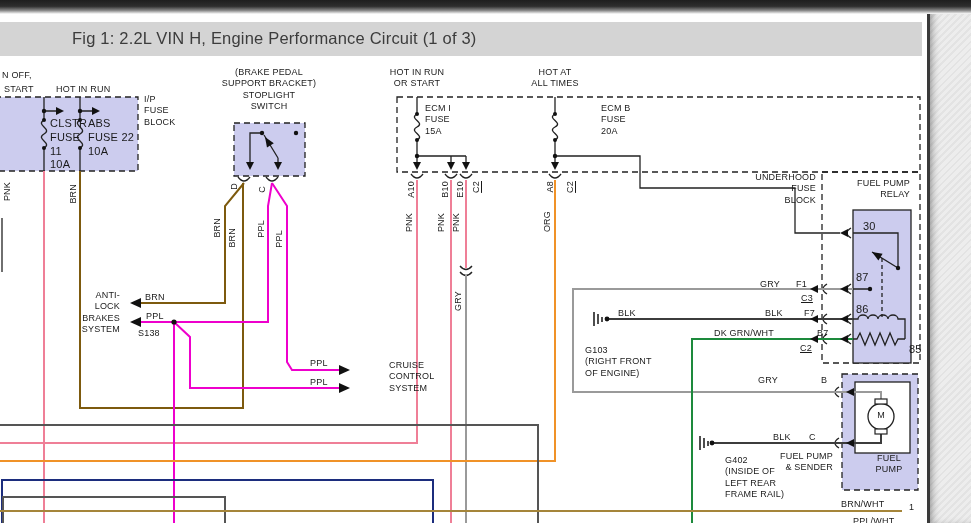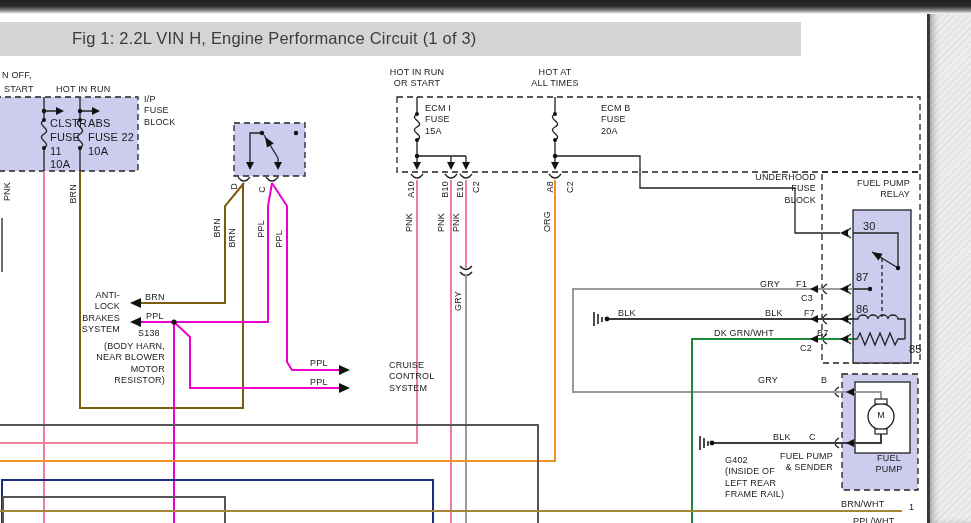--- a/index.html
+++ b/index.html
@@ -9,30 +9,30 @@
   }
   html,body{margin:0;padding:0;}
   body{font-family:"Liberation Sans","DejaVu Sans",sans-serif;background:#fff;}
   #stage{position:relative;width:971px;height:523px;overflow:hidden;background:#fff;}
   #outside{position:absolute;left:929px;top:0;width:42px;height:523px;
     background:repeating-linear-gradient(135deg,#ededed 0 3px,#e3e3e3 3px 5px);
     box-shadow:inset 6px 0 8px -4px rgba(0,0,0,.45);}
   #page-edge{position:absolute;left:927px;top:0;width:3px;height:523px;background:#3a3a3a;}
   #topbar{position:absolute;left:0;top:0;width:971px;height:14px;
     background:linear-gradient(#1e1e1e,#2e2e2e 45%,#8a8a8a 75%,#ffffff);}
-  #titlebar{position:absolute;left:0;top:22px;width:777px;height:34px;background:#d4d4d4;padding-left:24px;}
+  #titlebar{position:absolute;left:0;top:22px;width:922px;height:34px;background:#d4d4d4;}
   #title{position:absolute;left:72px;top:7px;font-size:16.5px;color:#3c3c3c;letter-spacing:.2px;}
   #wires{position:absolute;left:0;top:0;pointer-events:none;}
   #labels{position:absolute;left:0;top:0;width:971px;height:523px;pointer-events:none;}
   .lbl{position:absolute;font-size:9px;line-height:1.25;color:#1a1a1a;white-space:pre;letter-spacing:.2px;}
   .s{font-size:11px;}
   .ra{transform:translateX(-100%);text-align:right;}
   .ct{transform:translateX(-50%);text-align:center;}
   .r{writing-mode:vertical-rl;transform:rotate(180deg);}
-  .u{}
+  .u{text-decoration:underline;}
 </style>
 </head>
 <body>
 
 <div id="stage">
   <div id="outside"></div>
   <div id="page-edge"></div>
   <div id="topbar"></div>
   <div id="titlebar">
     <span id="title">Fig 1: 2.2L VIN H, Engine Performance Circuit (1 of 3)</span>
@@ -165,37 +165,37 @@
 11
 10A</div>
       <div class="lbl s" style="left: 88px; top: 117px;">ABS
 FUSE 22
 10A</div>
       <div class="lbl" style="left: 144px; top: 94px;">I/P
 FUSE
 BLOCK</div>
       <div class="lbl r" style="left: 2px; top: 182px;">PNK</div>
       <div class="lbl r" style="left: 68px; top: 184px;">BRN</div>
+      <div class="lbl ct" style="left: 269px; top: 67px;">(BRAKE PEDAL
+SUPPORT BRACKET)
+STOPLIGHT
+SWITCH</div>
       <div class="lbl r" style="left: 229px; top: 183px;">D</div>
       <div class="lbl r" style="left: 257px; top: 186px;">C</div>
       <div class="lbl r" style="left: 212px; top: 218px;">BRN</div>
       <div class="lbl r" style="left: 227px; top: 228px;">BRN</div>
       <div class="lbl r" style="left: 256px; top: 220px;">PPL</div>
       <div class="lbl r" style="left: 274px; top: 230px;">PPL</div>
       <div class="lbl ra" style="left: 120px; top: 290px;">ANTI-
 LOCK
 BRAKES
 SYSTEM</div>
       <div class="lbl" style="left: 145px; top: 292px;">BRN</div>
       <div class="lbl" style="left: 146px; top: 311px;">PPL</div>
       <div class="lbl" style="left: 138px; top: 328px;">S138</div>
-      <div class="lbl ra" style="left: 165px; top: 341px;">(BODY HARN,
-NEAR BLOWER
-MOTOR
-RESISTOR)</div>
       <div class="lbl" style="left: 310px; top: 358px;">PPL</div>
       <div class="lbl" style="left: 310px; top: 377px;">PPL</div>
       <div class="lbl" style="left: 361px; top: 360px; margin-left: 28px;">CRUISE
 CONTROL
 SYSTEM</div>
       <div class="lbl ct" style="left: 417px; top: 67px;">HOT IN RUN
 OR START</div>
       <div class="lbl" style="left: 425px; top: 103px;">ECM I
 FUSE
 15A</div>
@@ -226,20 +226,23 @@
       <div class="lbl s" style="left: 861px; top: 343px; padding-left: 48px;">85</div>
       <div class="lbl" style="left: 760px; top: 279px;">GRY</div>
       <div class="lbl" style="left: 796px; top: 279px;">F1</div>
       <div class="lbl u" style="left: 801px; top: 293px;">C3</div>
       <div class="lbl" style="left: 765px; top: 308px;">BLK</div>
       <div class="lbl" style="left: 796px; top: 308px; padding-left: 8px;">F7</div>
       <div class="lbl" style="left: 714px; top: 328px;">DK GRN/WHT</div>
       <div class="lbl" style="left: 795px; top: 328px; padding-left: 22px;">B7</div>
       <div class="lbl u" style="left: 800px; top: 343px;">C2</div>
       <div class="lbl" style="left: 618px; top: 308px;">BLK</div>
+      <div class="lbl" style="left: 585px; top: 345px;">G103
+(RIGHT FRONT
+OF ENGINE)</div>
       <div class="lbl" style="left: 758px; top: 375px;">GRY</div>
       <div class="lbl" style="left: 821px; top: 375px;">B</div>
       <div class="lbl" style="left: 773px; top: 432px;">BLK</div>
       <div class="lbl" style="left: 809px; top: 432px;">C</div>
       <div class="lbl" style="left: 695px; top: 455px; margin-left: 30px;">G402
 (INSIDE OF
 LEFT REAR
 FRAME RAIL)</div>
       <div class="lbl ra" style="left: 833px; top: 451px;">FUEL PUMP
 &amp; SENDER</div>

